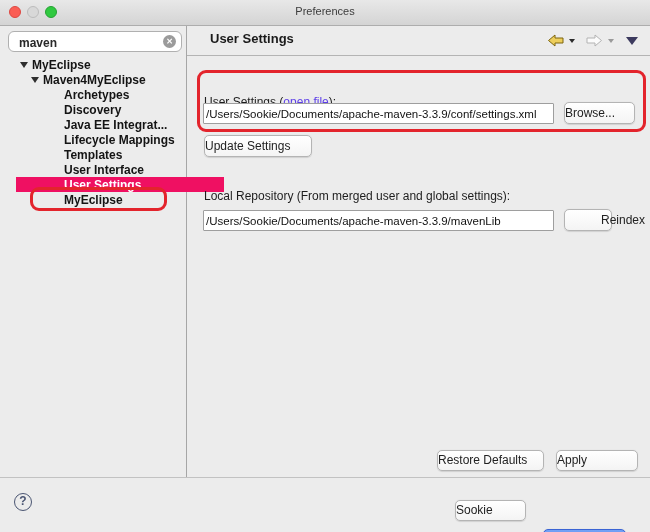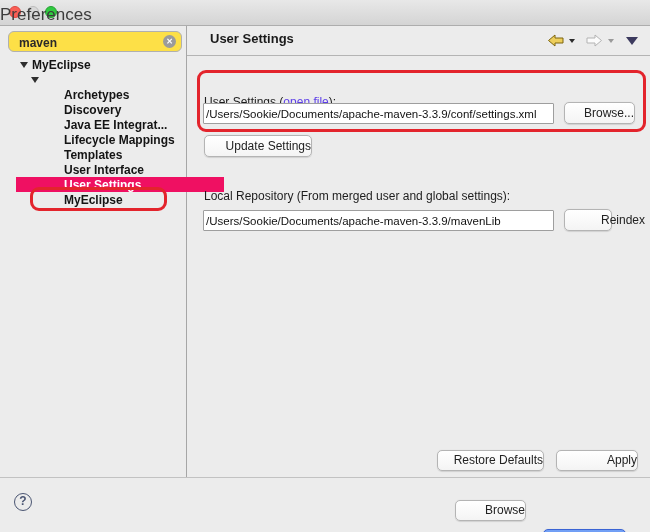--- a/index.html
+++ b/index.html
@@ -8,31 +8,31 @@
     font-family:"Liberation Sans", sans-serif;overflow:hidden;
     -webkit-font-smoothing:antialiased;
   }
   
   .titlebar{
     position:absolute;left:0;top:0;width:650px;height:26px;
     background:linear-gradient(#e8e8e8,#d4d4d4);
     border-bottom:1px solid #adadad;box-sizing:border-box;
   }
   .titlebar-title{
-    position:absolute;left:0;top:5px;width:100%;
-    font-size:17px;color:#3c3c3c;font-weight:500;
+    position:absolute;left:0;top:5px;width:100%;text-align:center;
+    font-size:11px;color:#3c3c3c;font-weight:500;
   }
   .tl{position:absolute;top:6px;width:12px;height:12px;border-radius:50%;box-sizing:border-box;}
   .tl-close{left:9px;background:#fa5e55;border:1px solid #dd4842;}
   .tl-min{left:27px;background:#d8d8d8;border:1px solid #bcbcbc;}
   .tl-zoom{left:45px;background:#30c940;border:1px solid #26a233;}
   
   .sidebar-divider{position:absolute;left:186px;top:26px;width:1px;height:451px;background:#a6a6a6;}
   .search-box{
-    position:absolute;left:8px;top:31px;width:174px;height:21px;background:#fde047;
+    position:absolute;left:8px;top:31px;width:174px;height:21px;background:#ffffff;
     border:1px solid #b0b0b0;border-radius:6px;box-sizing:border-box;
   }
   .search-box input{
     position:absolute;left:8px;top:1px;width:140px;height:17px;border:none;outline:none;
     font-family:"Liberation Sans",sans-serif;font-size:12px;font-weight:bold;color:#2a2a2a;background:transparent;
   }
   .search-clear{
     position:absolute;right:5px;top:3px;width:13px;height:13px;border-radius:50%;
     background:#9b9b9b;color:#fff;font-size:8px;line-height:13px;text-align:center;font-weight:bold;
     cursor:default;
@@ -71,21 +71,21 @@
     position:absolute;width:351px;height:21px;background:#fff;border:1px solid #9e9e9e;
     box-sizing:border-box;font-family:"Liberation Sans",sans-serif;font-size:11.5px;color:#111;
     padding:0 2px;outline:none;border-radius:1px;
   }
   .input-us{left:203px;top:103px;}
   .input-repo{left:203px;top:210px;}
   
   .btn{
     position:absolute;height:22px;background:linear-gradient(#ffffff,#f4f4f4);
     border:1px solid #b4b4b4;border-radius:5px;box-sizing:border-box;
-    font-family:"Liberation Sans",sans-serif;font-size:12px;color:#222;text-align:right;
+    font-family:"Liberation Sans",sans-serif;font-size:12px;color:#222;text-align:left;
     line-height:20px;cursor:default;box-shadow:0 0.5px 1px rgba(0,0,0,.12);
   }
   .btn-browse{left:564px;top:102px;width:71px;}
   .btn-update{left:204px;top:135px;width:108px;}
   .btn-reindex{left:564px;top:209px;width:48px;padding-left:36px;}
   .btn-restore{left:437px;top:450px;width:107px;height:21px;line-height:19px;}
   .btn-apply{left:556px;top:450px;width:82px;height:21px;line-height:19px;}
   .btn-cancel{left:455px;top:500px;width:71px;height:21px;line-height:19px;}
   .btn-ok{
     left:543px;top:529px;width:83px;height:21px;line-height:19px;color:#fff;
@@ -117,20 +117,21 @@
     <span class="search-clear">✕</span>
   </div>
 
   <div class="tree">
     <div class="tree-row lvl0">
       <span class="tri"></span>
       <span>MyEclipse</span>
     </div>
     <div class="tree-row lvl1">
       <span class="tri"></span>
+      <span>Maven4MyEclipse</span>
     </div>
     <div class="tree-row lvl2">
       <span>Archetypes</span>
     </div>
     <div class="tree-row lvl2">
       <span>Discovery</span>
     </div>
     <div class="tree-row lvl2">
       <span>Java EE Integrat...</span>
     </div>
@@ -178,16 +179,16 @@
   <div class="field-label lbl-repo">Local Repository (From merged user and global settings):</div>
   <input class="path-input input-repo" value="/Users/Sookie/Documents/apache-maven-3.3.9/mavenLib" style="">
   <div class="btn btn-reindex">Reindex</div>
 
   <div class="btn btn-restore">Restore Defaults</div>
   <div class="btn btn-apply">Apply</div>
 
   <div class="bottom-divider"></div>
 
   <div class="help-icon">?</div>
-  <div class="btn btn-cancel">Browse</div>
+  <div class="btn btn-cancel">Sookie</div>
   <div class="btn btn-ok">OK</div>
 
 </div>
 
 </body></html>

